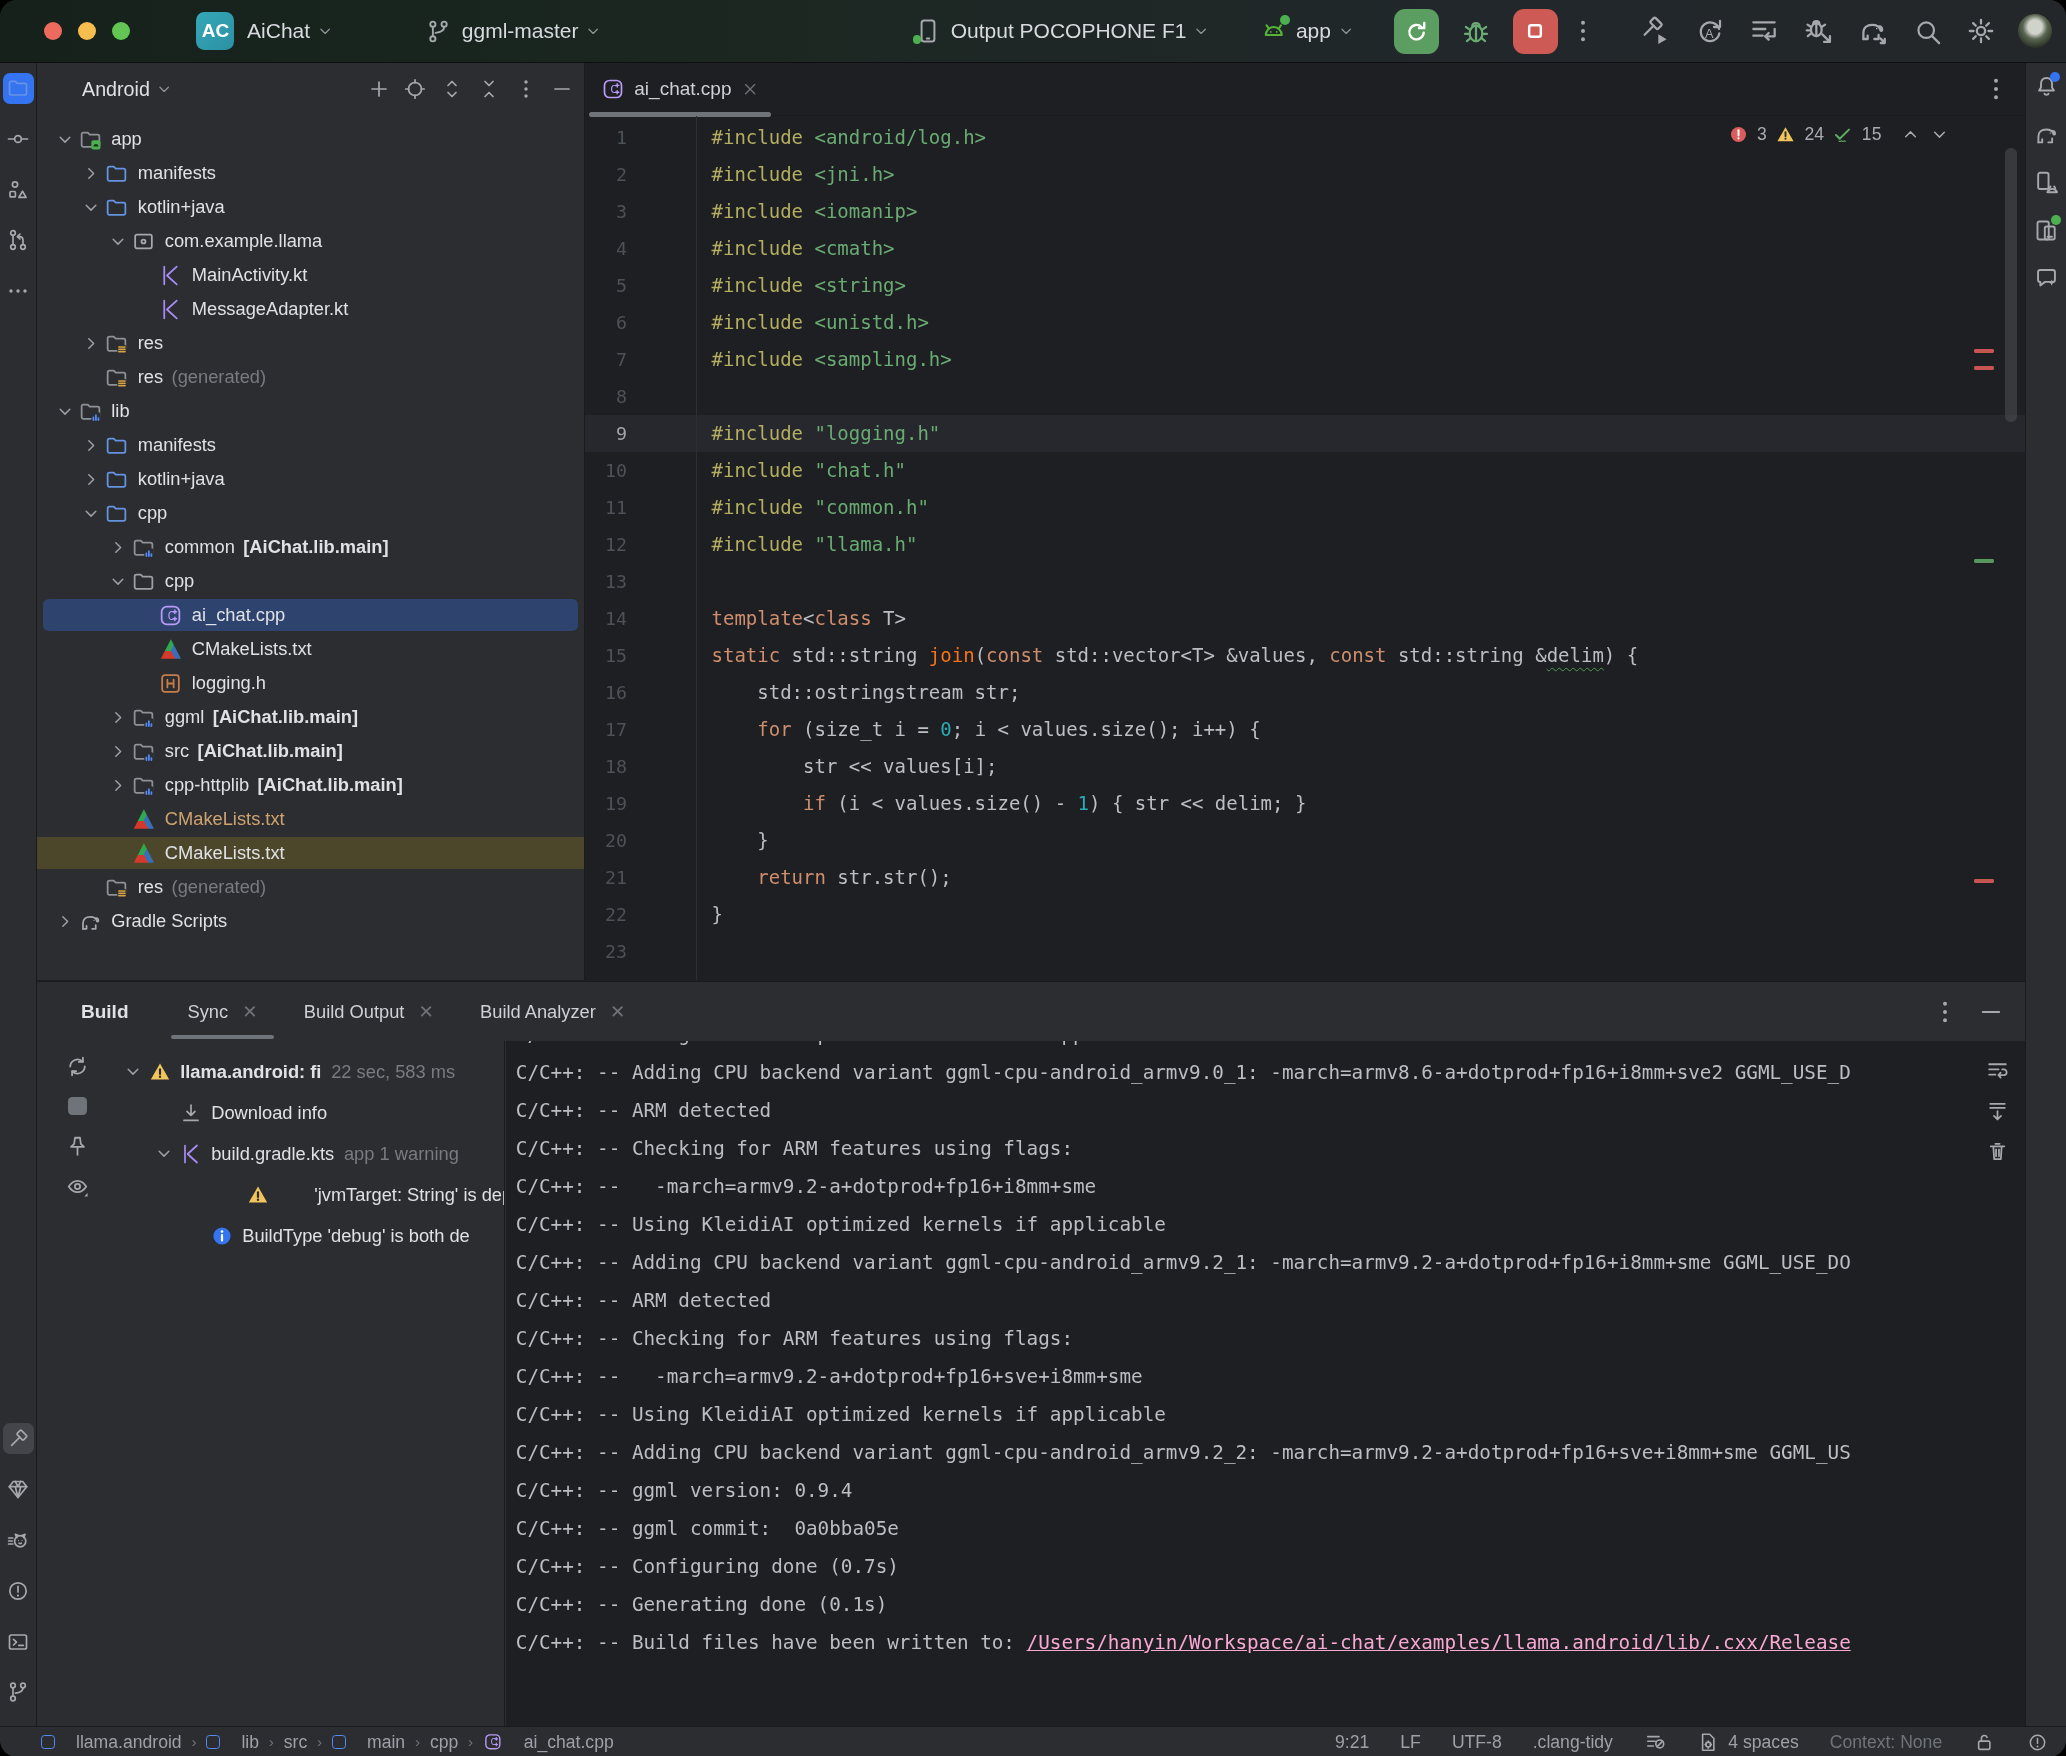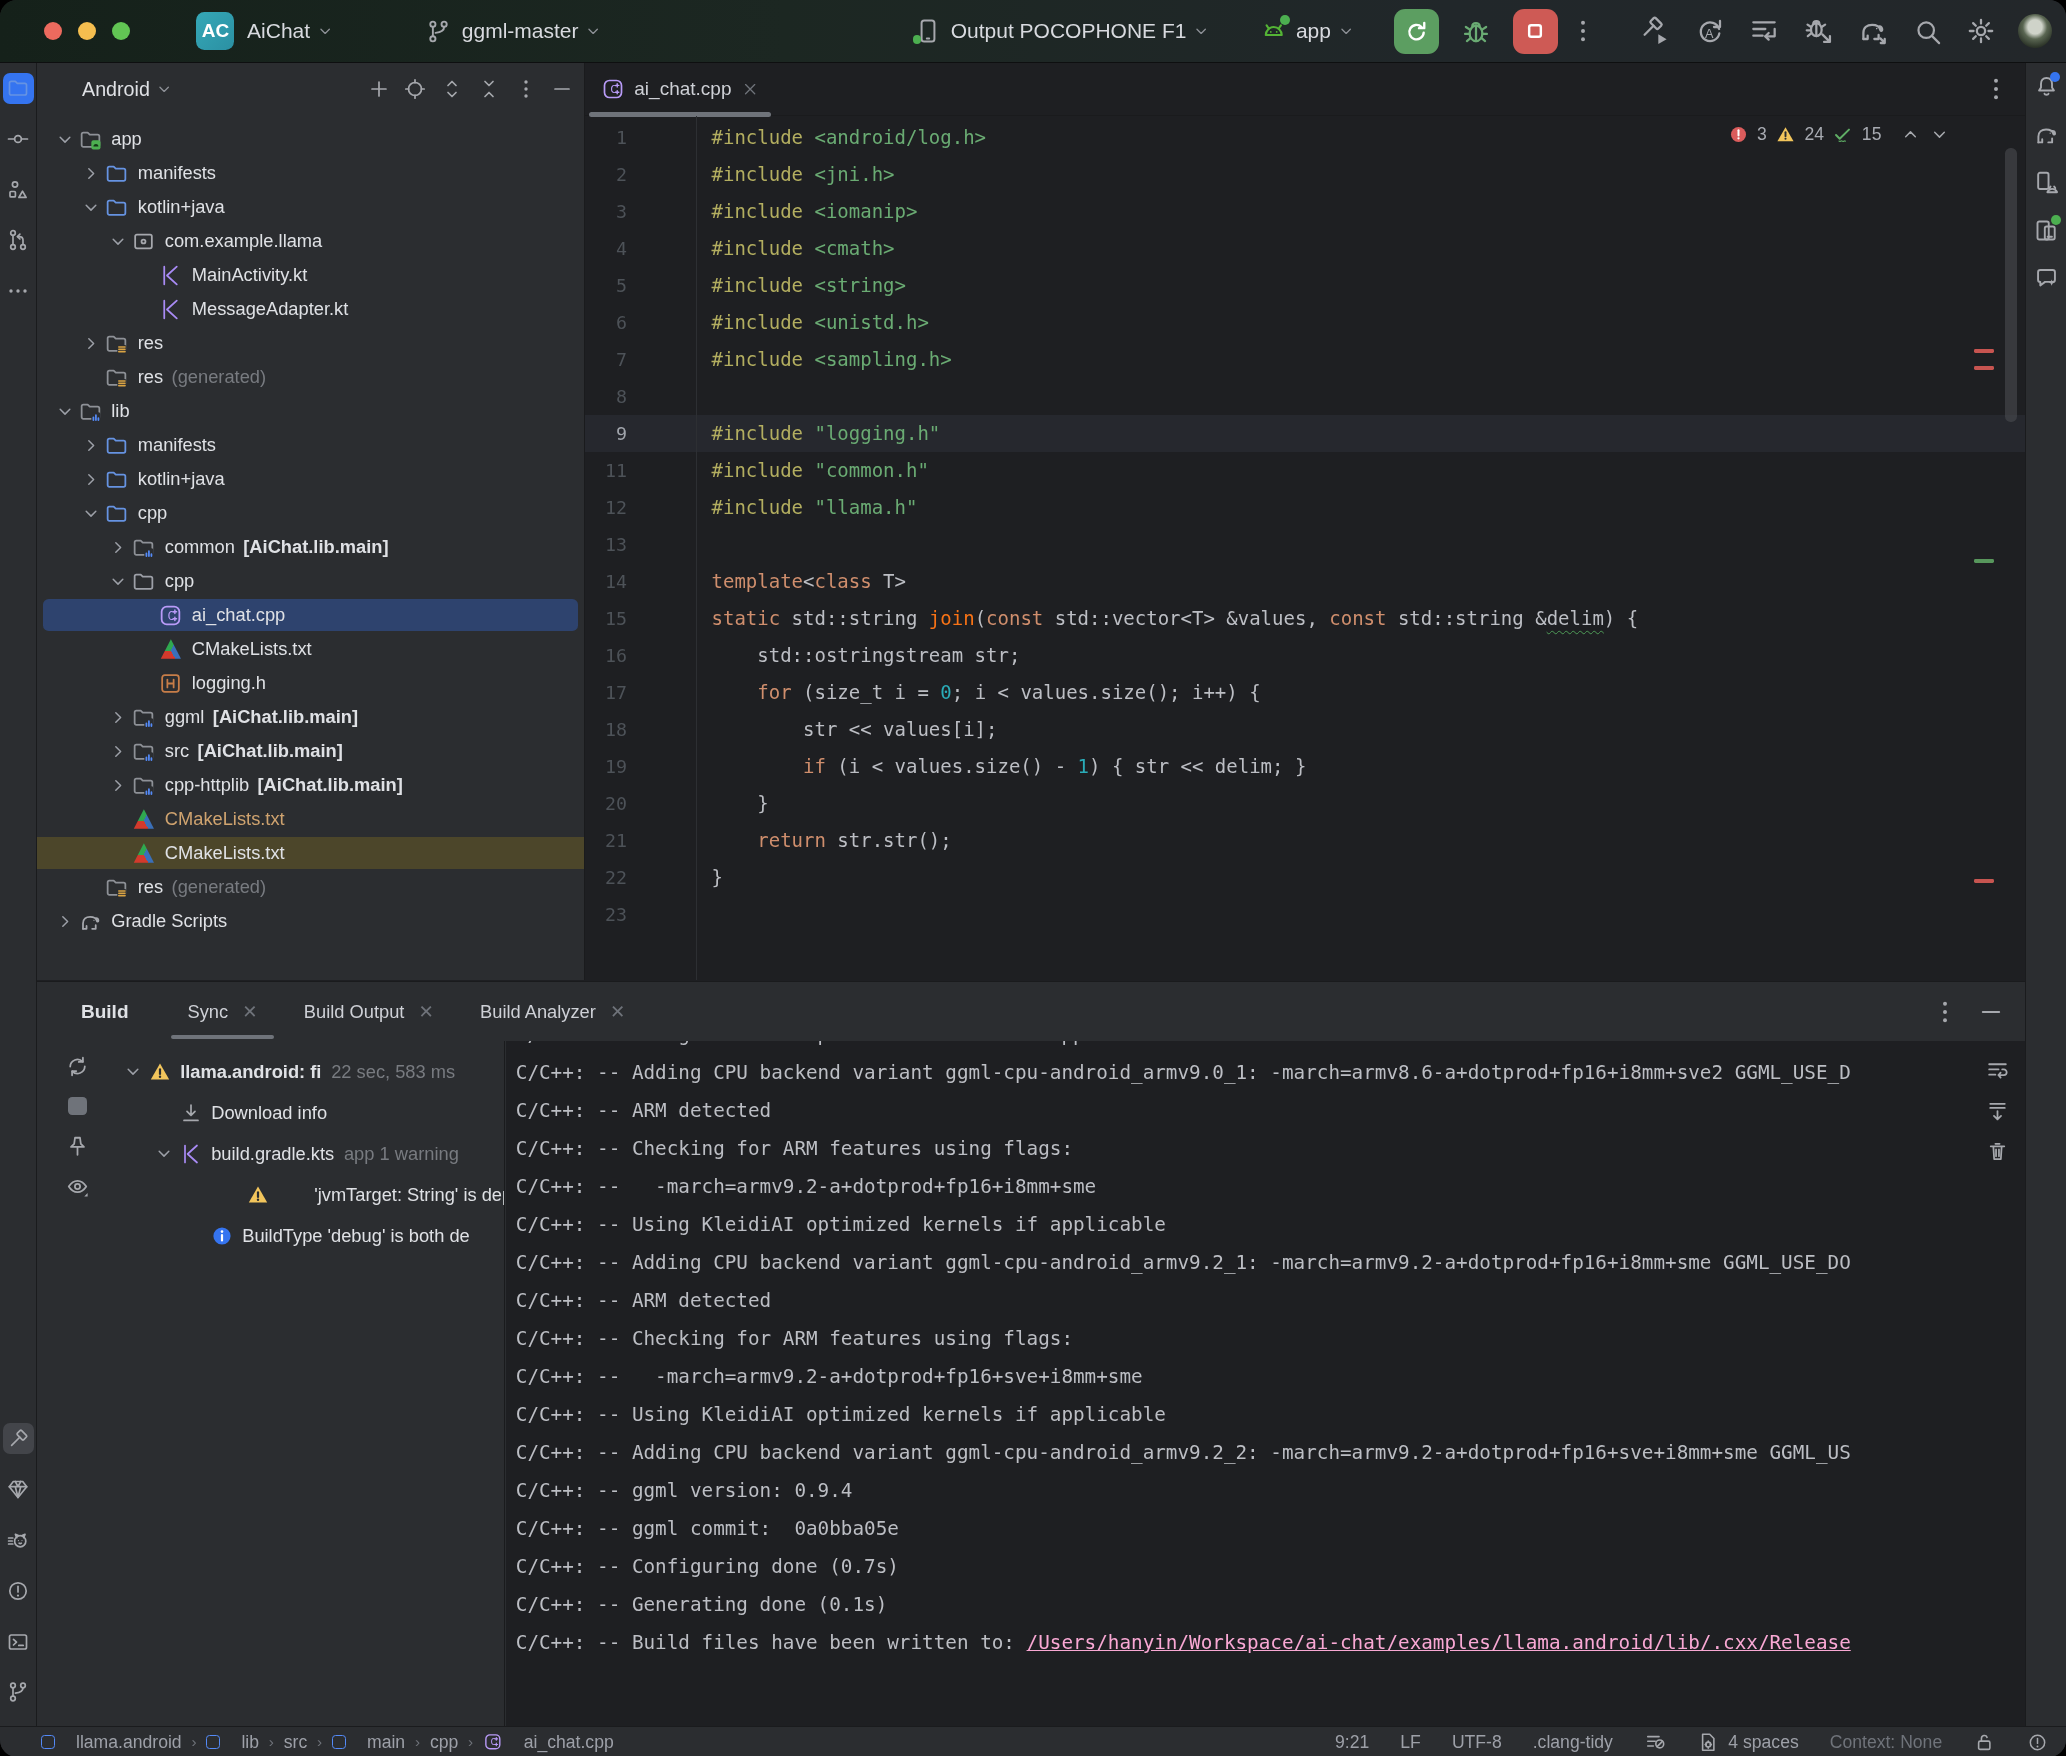--- a/index.html
+++ b/index.html
@@ -740,20 +740,21 @@
       <div id="code-lines" style="padding-top: 2.8px;">
           <div class="cline"><span class="gut">1</span><span class="ctext"><span class="tk-m">#include</span><span class="tk-p"> </span><span class="tk-s">&lt;android/log.h&gt;</span></span></div>
           <div class="cline"><span class="gut">2</span><span class="ctext"><span class="tk-m">#include</span><span class="tk-p"> </span><span class="tk-s">&lt;jni.h&gt;</span></span></div>
           <div class="cline"><span class="gut">3</span><span class="ctext"><span class="tk-m">#include</span><span class="tk-p"> </span><span class="tk-s">&lt;iomanip&gt;</span></span></div>
           <div class="cline"><span class="gut">4</span><span class="ctext"><span class="tk-m">#include</span><span class="tk-p"> </span><span class="tk-s">&lt;cmath&gt;</span></span></div>
           <div class="cline"><span class="gut">5</span><span class="ctext"><span class="tk-m">#include</span><span class="tk-p"> </span><span class="tk-s">&lt;string&gt;</span></span></div>
           <div class="cline"><span class="gut">6</span><span class="ctext"><span class="tk-m">#include</span><span class="tk-p"> </span><span class="tk-s">&lt;unistd.h&gt;</span></span></div>
           <div class="cline"><span class="gut">7</span><span class="ctext"><span class="tk-m">#include</span><span class="tk-p"> </span><span class="tk-s">&lt;sampling.h&gt;</span></span></div>
           <div class="cline"><span class="gut">8</span><span class="ctext"></span></div>
           <div class="cline cur"><span class="gut">9</span><span class="ctext"><span class="tk-m">#include</span><span class="tk-p"> </span><span class="tk-s">"logging.h"</span></span></div>
+          <div class="cline"><span class="gut">10</span><span class="ctext"><span class="tk-m">#include</span><span class="tk-p"> </span><span class="tk-s">"chat.h"</span></span></div>
           <div class="cline"><span class="gut">11</span><span class="ctext"><span class="tk-m">#include</span><span class="tk-p"> </span><span class="tk-s">"common.h"</span></span></div>
           <div class="cline"><span class="gut">12</span><span class="ctext"><span class="tk-m">#include</span><span class="tk-p"> </span><span class="tk-s">"llama.h"</span></span></div>
           <div class="cline"><span class="gut">13</span><span class="ctext"></span></div>
           <div class="cline"><span class="gut">14</span><span class="ctext"><span class="tk-k">template</span><span class="tk-p">&lt;</span><span class="tk-k">class</span><span class="tk-p"> T&gt;</span></span></div>
           <div class="cline"><span class="gut">15</span><span class="ctext"><span class="tk-k">static</span><span class="tk-p"> std::string </span><span class="tk-f">join</span><span class="tk-p">(</span><span class="tk-k">const</span><span class="tk-p"> std::vector&lt;T&gt; &amp;values, </span><span class="tk-k">const</span><span class="tk-p"> std::string &amp;</span><span class="tk-w">delim</span><span class="tk-p">) {</span></span></div>
           <div class="cline"><span class="gut">16</span><span class="ctext"><span class="tk-p">    std::ostringstream str;</span></span></div>
           <div class="cline"><span class="gut">17</span><span class="ctext"><span class="tk-p">    </span><span class="tk-k">for</span><span class="tk-p"> (size_t i = </span><span class="tk-n">0</span><span class="tk-p">; i &lt; values.size(); i++) {</span></span></div>
           <div class="cline"><span class="gut">18</span><span class="ctext"><span class="tk-p">        str &lt;&lt; values[i];</span></span></div>
           <div class="cline"><span class="gut">19</span><span class="ctext"><span class="tk-p">        </span><span class="tk-k">if</span><span class="tk-p"> (i &lt; values.size() - </span><span class="tk-n">1</span><span class="tk-p">) { str &lt;&lt; delim; }</span></span></div>
           <div class="cline"><span class="gut">20</span><span class="ctext"><span class="tk-p">    }</span></span></div>

